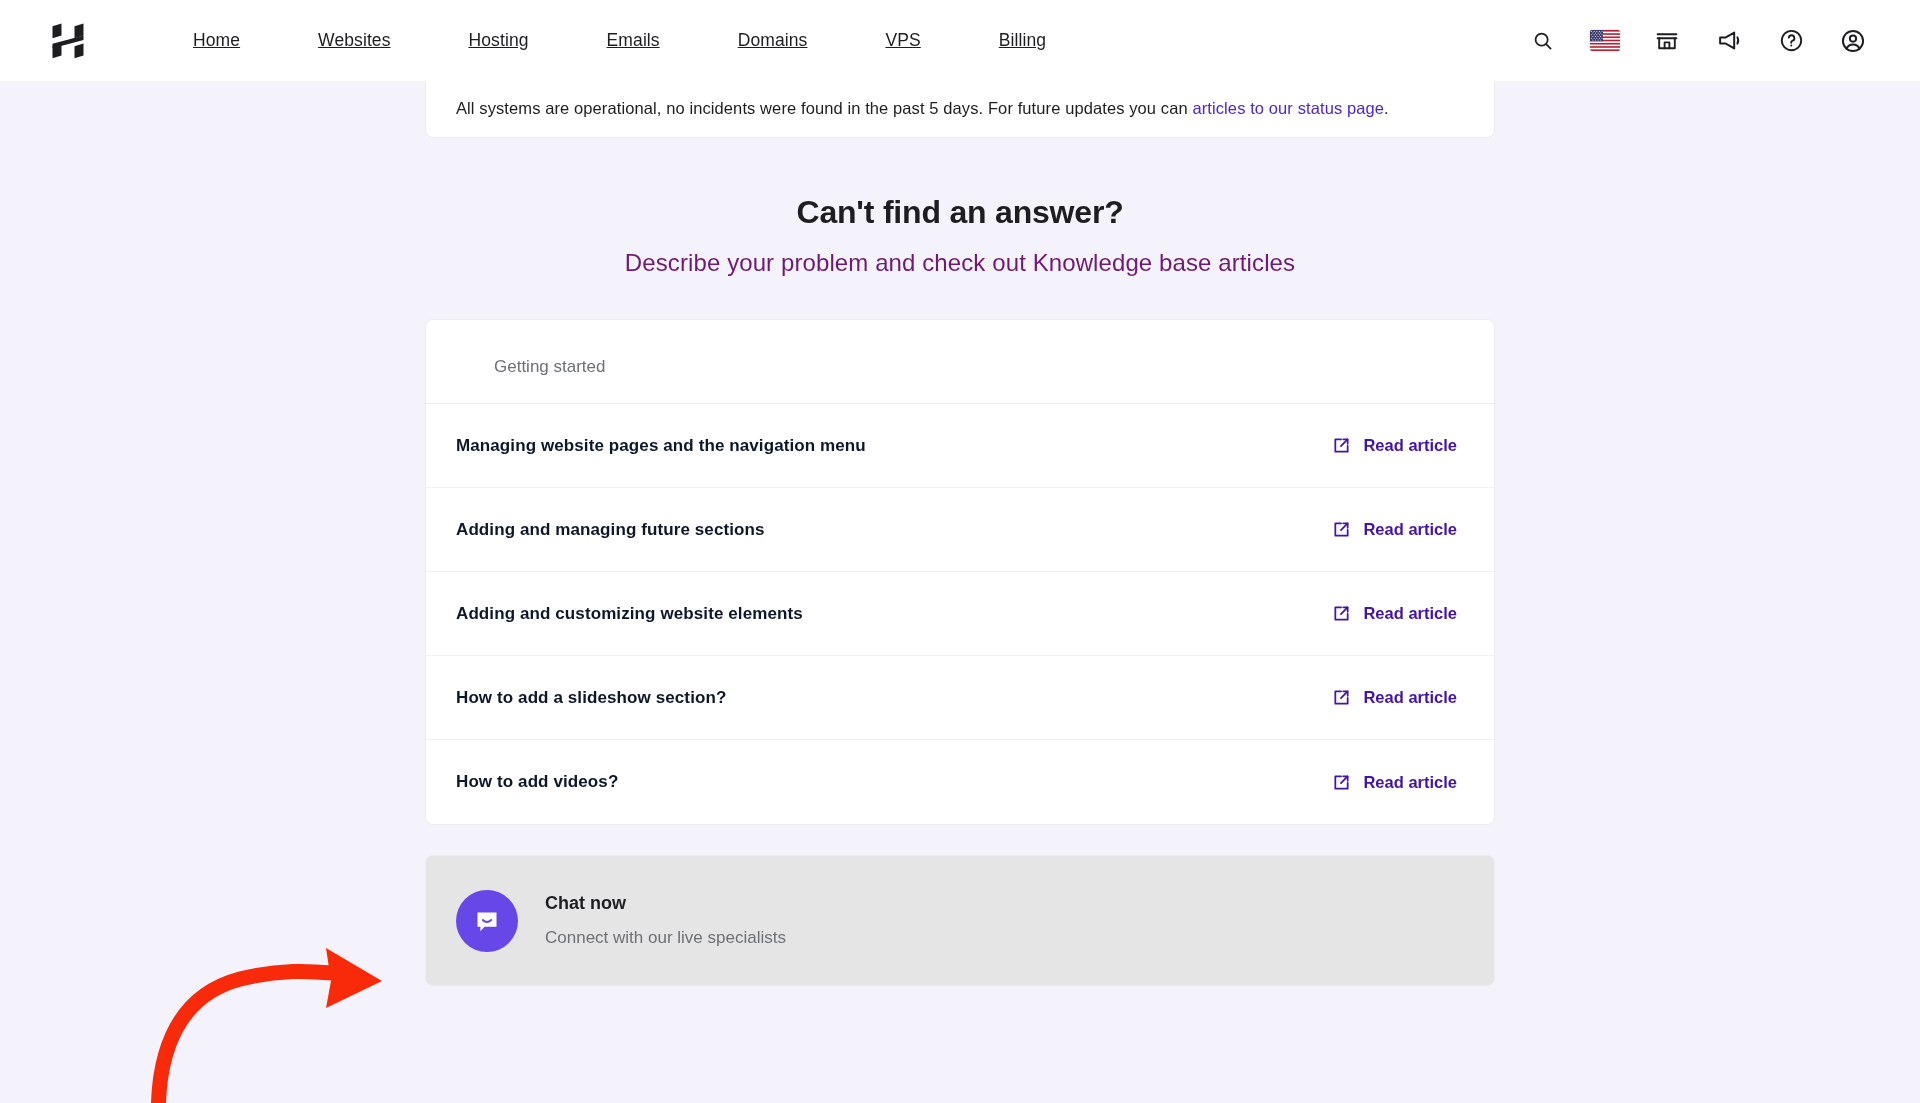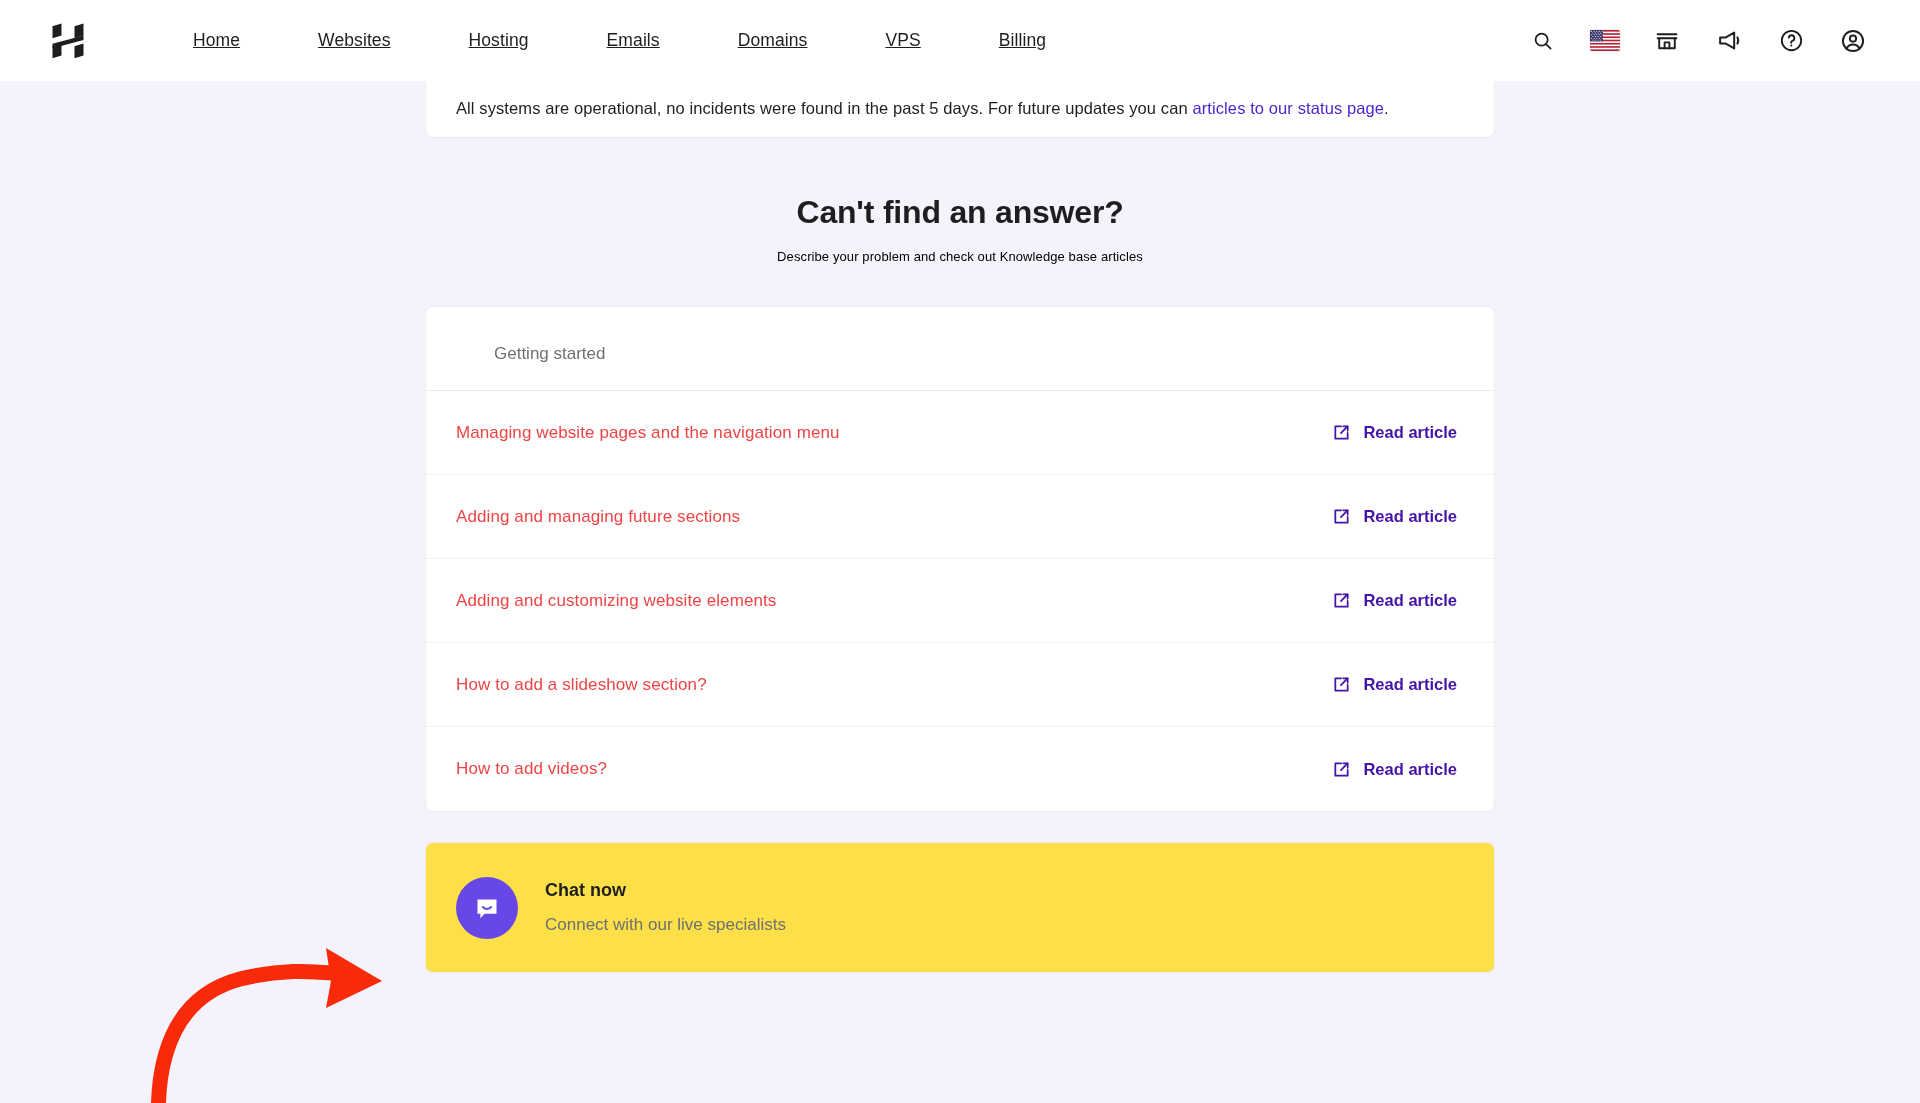--- a/index.html
+++ b/index.html
@@ -128,22 +128,22 @@
   }
 
   .headline {
     font-size: 32px;
     font-weight: bold;
     color: #1d1e20;
     letter-spacing: -.2px;
   }
 
   .subheadline {
-    font-size: 13px;
-    color: #000000;
+    font-size: 24px;
+    color: #701a75;
     margin-top: 18px;
     letter-spacing: .1px;
   }
 
   
   .articles-card {
     margin-top: 42px;
     background: #ffffff;
     border: 1px solid #ecebf0;
     border-radius: 8px;
@@ -192,22 +192,23 @@
     align-items: center;
     justify-content: space-between;
     padding: 0 37px 0 30px;
     border-bottom: 1px solid #f1f0f5;
     cursor: pointer;
   }
   .article-row:last-child { border-bottom: none; }
 
   .article-name {
     font-size: 17px;
-    color: #ef4444;
+    color: #0f172a;
     letter-spacing: .1px;
+    font-weight: bold;
   }
 
   .read-link {
     display: flex;
     align-items: center;
     gap: 12px;
     color: #4413a7;
     font-size: 16.5px;
     font-weight: bold;
     cursor: pointer;
@@ -219,21 +220,21 @@
     height: 20px;
     display: flex;
     align-items: center;
     justify-content: center;
     flex: none;
   }
 
   
   .chat-card {
     margin-top: 30px;
-    background: #fde047;
+    background: #e5e5e5;
     border: 1px solid #ecebf0;
     border-radius: 8px;
     height: 131px;
     display: flex;
     align-items: center;
     padding: 0 30px;
     gap: 27px;
     cursor: pointer;
   }
 

